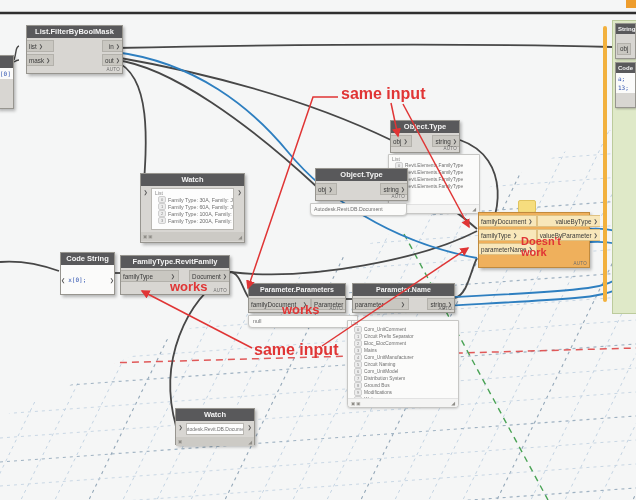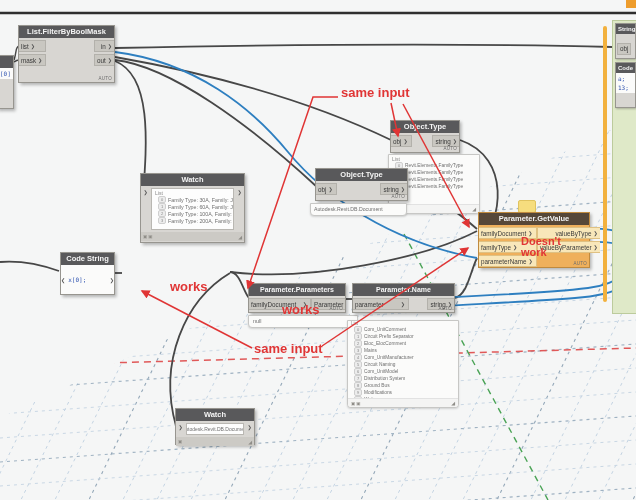--- a/index.html
+++ b/index.html
@@ -38,21 +38,21 @@
   .chip{background:#ececec;border:1px solid #cfcfcf;border-radius:2px;font-size:4px;color:#8a8a8a;
         min-width:6px;text-align:center;line-height:5px;}
   .ptxt{font-size:4.8px;color:#6f6f6f;white-space:nowrap;}
   .bubfoot{position:absolute;left:0;right:0;bottom:0;height:8px;border-top:1px solid #e2e2e2;
            background:#f4f4f3;display:flex;align-items:center;justify-content:space-between;padding:0 3px;}
   .bigrow .ptxt{font-size:5.3px;}
   
   .cb-body{background:#fbfbfa;flex:1;display:flex;align-items:center;}
   .code{font-family:"DejaVu Sans Mono", monospace;font-size:6px;color:#2a4fae;padding:2px 3px;}
   
-  .ann{position:absolute;color:#e03535;font-weight:bold;font-size:13px;line-height:1.0;
+  .ann{position:absolute;color:#e03535;font-weight:bold;font-size:16px;line-height:1.0;
        font-family:"Liberation Sans", sans-serif;white-space:nowrap;}
   .ann.wrap{white-space:normal;width:64px;font-size:11px;}
   
   .tooltip{position:absolute;left:416px;top:42px;width:182px;height:76px;background:#f8e59a;
            border:1px solid #e3cd74;border-radius:6px;box-sizing:border-box;padding:6px 8px;
            font-size:9px;line-height:1.33;color:#3f4e63;box-shadow:0 1px 3px rgba(0,0,0,.12);}
   .warntag{position:absolute;left:518px;top:200px;width:16px;height:11px;background:#f6dd7e;
            border:1px solid #e0c35f;border-radius:2px;}
   
   .group{position:absolute;left:612px;top:20px;width:30px;height:292px;background:#dfe9c8;
@@ -170,21 +170,21 @@
     </div>
   </div>
 
   <div class="node" style="left:-4px;top:55px;width:18px;height:54px">
     <div class="nhead"></div>
     <div class="cb-body">
         <span class="code">[0]</span>
       </div>
   </div>
 
-  <div class="node" style="left:18px;top:25px;width:97px;height:58px">
+  <div class="node" style="left:26px;top:25px;width:97px;height:49px">
     <div class="nhead">List.FilterByBoolMask</div>
     <div class="nbody">
       <div class="col in">
         <div class="port">
             <span>list</span>
             <span class="chev">❯</span>
           </div>
         <div class="port">
             <span>mask</span>
             <span class="chev">❯</span>
@@ -303,21 +303,20 @@
     </div>
     <div class="lacing">AUTO</div>
   </div>
   <div class="bubble" style="left:310px;top:203px;width:97px;height:13px">
     <div class="ptxt" style="padding:2px 3px;font-size:5.2px">Autodesk.Revit.DB.Document</div>
   </div>
 
   <div class="warntag"></div>
 
   <div class="node warn" style="left:478px;top:212px;width:112px;height:56px">
-    <div class="nhead">Parameter.GetValue</div>
     <div class="nbody">
       <div class="col in">
         <div class="port">
             <span>familyDocument</span>
             <span class="chev">❯</span>
           </div>
         <div class="port">
             <span>familyType</span>
             <span class="chev">❯</span>
           </div>
@@ -342,20 +341,38 @@
 
   <div class="node" style="left:60px;top:252px;width:55px;height:43px;display:flex;flex-direction:column">
     <div class="nhead">Code String</div>
     <div class="cb-body">
         <span class="chev">❮</span>
         <span class="code">x[0];</span>
         <span class="chev" style="margin-left:auto">❯</span>
       </div>
   </div>
 
+  <div class="node" style="left:120px;top:255px;width:110px;height:40px">
+    <div class="nhead">FamilyType.RevitFamily</div>
+    <div class="nbody">
+      <div class="col in">
+          <div class="port" style="width:52px">
+            <span>familyType</span>
+            <span class="chev" style="margin-left:auto">❯</span>
+          </div>
+        </div>
+      <div class="col out">
+          <div class="port">
+            <span>Document</span>
+            <span class="chev">❯</span>
+          </div>
+        </div>
+    </div>
+    <div class="lacing">AUTO</div>
+  </div>
 
   <div class="node" style="left:248px;top:283px;width:98px;height:30px">
     <div class="nhead" style="font-size:7px">Parameter.Parameters</div>
     <div class="nbody">
       <div class="col in">
           <div class="port" style="width:56px">
             <span>familyDocument</span>
             <span class="chev" style="margin-left:auto">❯</span>
           </div>
         </div>

